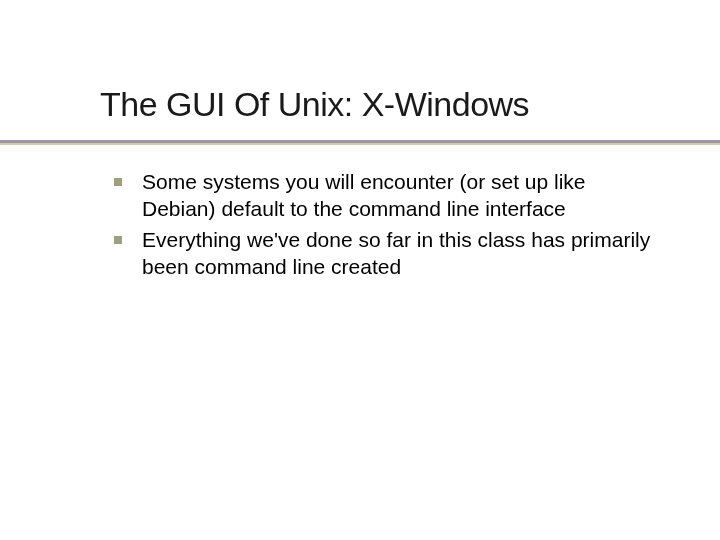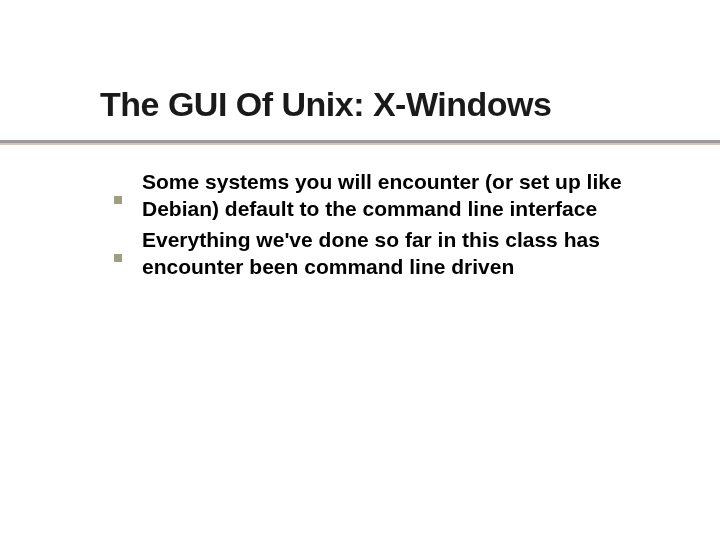--- a/index.html
+++ b/index.html
@@ -15,21 +15,21 @@
       position: relative;
       overflow: hidden;
     }
     .slide {
       width: 100%;
       height: 100%;
       padding: 85px 60px 40px 100px;
     }
     .title {
       font-size: 34px;
-      font-weight: bold;
+      font-weight: normal;
       color: #1a1a1a;
       margin-bottom: 30px;
       font-family: Verdana, Geneva, sans-serif;
       letter-spacing: -0.5px;
     }
     .title-underline {
       position: absolute;
       left: 0;
       right: 0;
       top: 140px;
@@ -52,23 +52,22 @@
       top: 3px;
       height: 2px;
       background: #d8c8a8;
     }
     .bullet-list {
       list-style: none;
       margin-top: 45px;
     }
     .bullet-item {
       display: flex;
-      align-items: center;
+      align-items: flex-start;
       margin-bottom: 4px;
-      font-weight: bold;
     }
     .bullet-marker {
       flex-shrink: 0;
       width: 8px;
       height: 8px;
       background: #a0a080;
       margin-top: 9px;
       margin-right: 20px;
       margin-left: 14px;
     }
@@ -85,16 +84,16 @@
 <div class="slide">
   <h1 class="title">The GUI Of Unix: X-Windows</h1>
   <div class="title-underline"></div>
   <ul class="bullet-list">
     <li class="bullet-item">
       <span class="bullet-marker"></span>
       <span class="bullet-text">Some systems you will encounter (or set up like Debian) default to the command line interface</span>
     </li>
     <li class="bullet-item">
       <span class="bullet-marker"></span>
-      <span class="bullet-text">Everything we've done so far in this class has encounter been command line driven</span>
+      <span class="bullet-text">Everything we've done so far in this class has primarily been command line created</span>
     </li>
   </ul>
 </div>
 
 </body></html>

